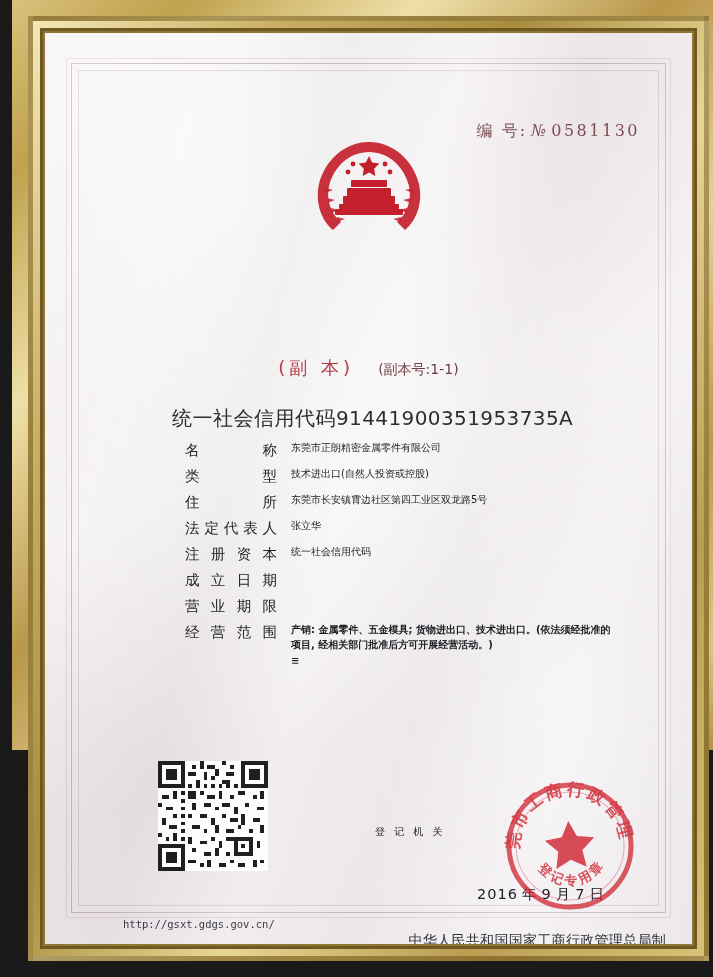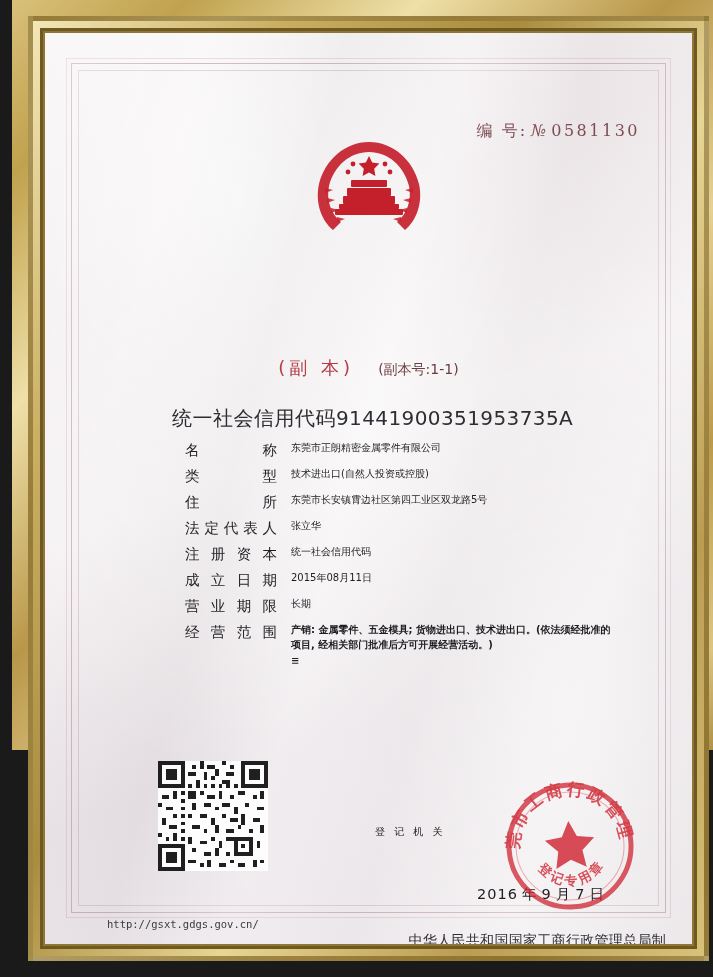--- a/index.html
+++ b/index.html
@@ -258,21 +258,21 @@
     left: 38px;
     top: 884px;
     font-size: 11px;
     color: #3b3b42;
     line-height: 1.5;
   }
   .footer-left .url {
     font-family: "DejaVu Sans Mono", monospace;
     font-size: 10.5px;
     letter-spacing: 0px;
-    margin-left: 24px;
+    margin-left: 40px;
   }
   .footer-right {
     position: absolute;
     right: 26px;
     top: 899px;
     font-size: 14px;
     color: #2f2f36;
     letter-spacing: 0.3px;
   }
 </style>
@@ -386,31 +386,29 @@
           <div class="field-value">统一社会信用代码</div>
         </div>
 
         <div class="field-row">
           <div class="field-label">
             <span>成</span>
             <span>立</span>
             <span>日</span>
             <span>期</span>
           </div>
-          <div class="field-value">2015年08月11日</div>
         </div>
 
         <div class="field-row">
           <div class="field-label">
             <span>营</span>
             <span>业</span>
             <span>期</span>
             <span>限</span>
           </div>
-          <div class="field-value">长期</div>
         </div>
 
         <div class="field-row">
           <div class="field-label">
             <span>经</span>
             <span>营</span>
             <span>范</span>
             <span>围</span>
           </div>
           <div class="field-value multiline">

